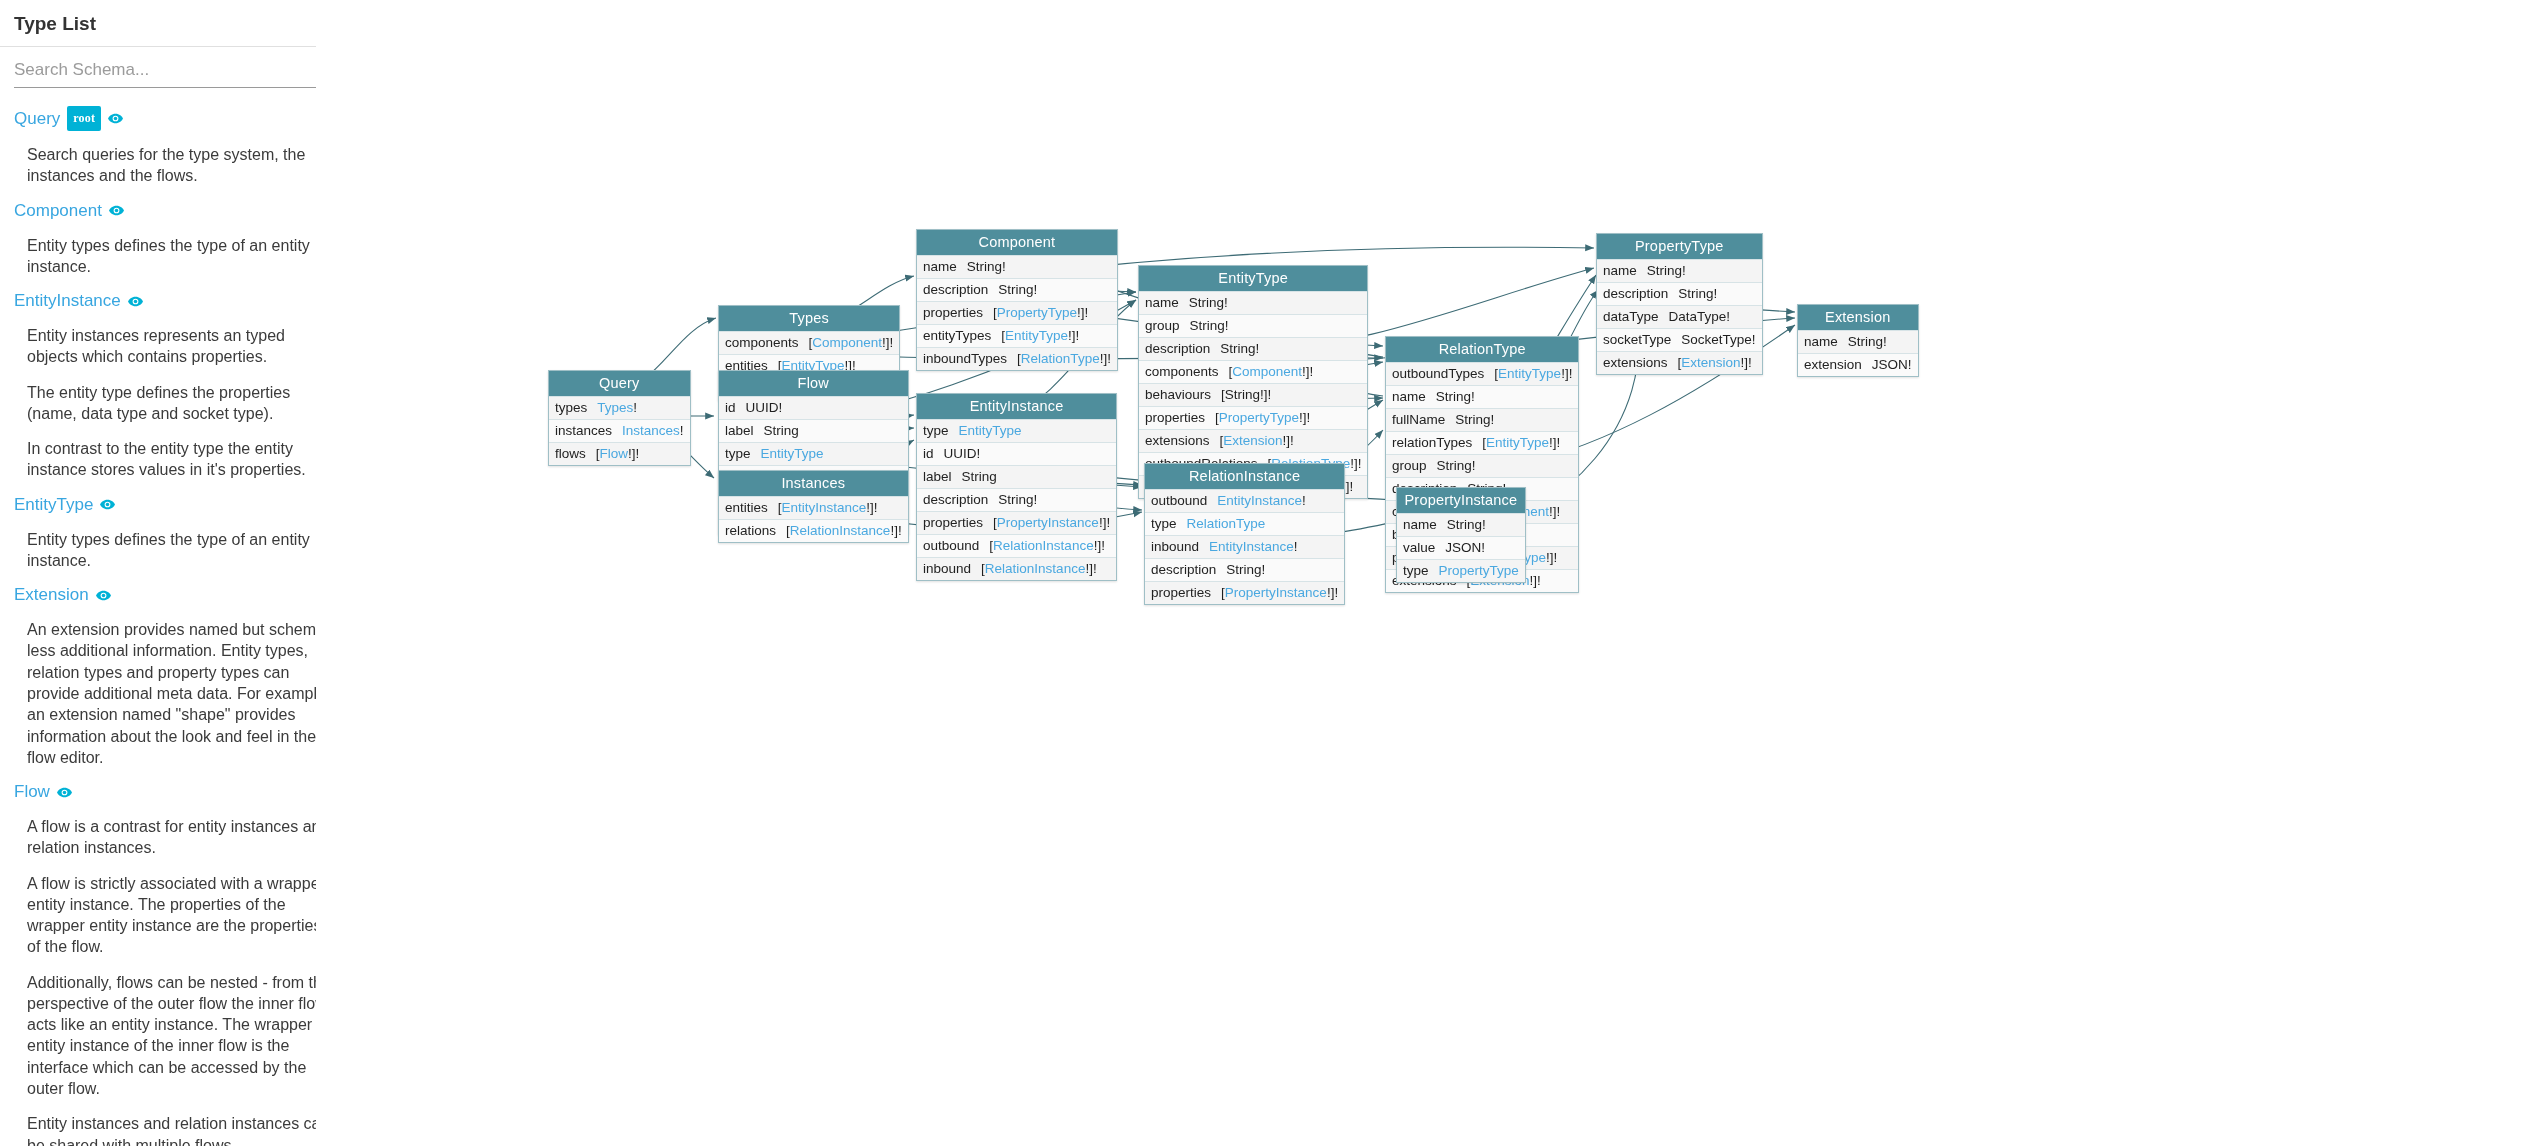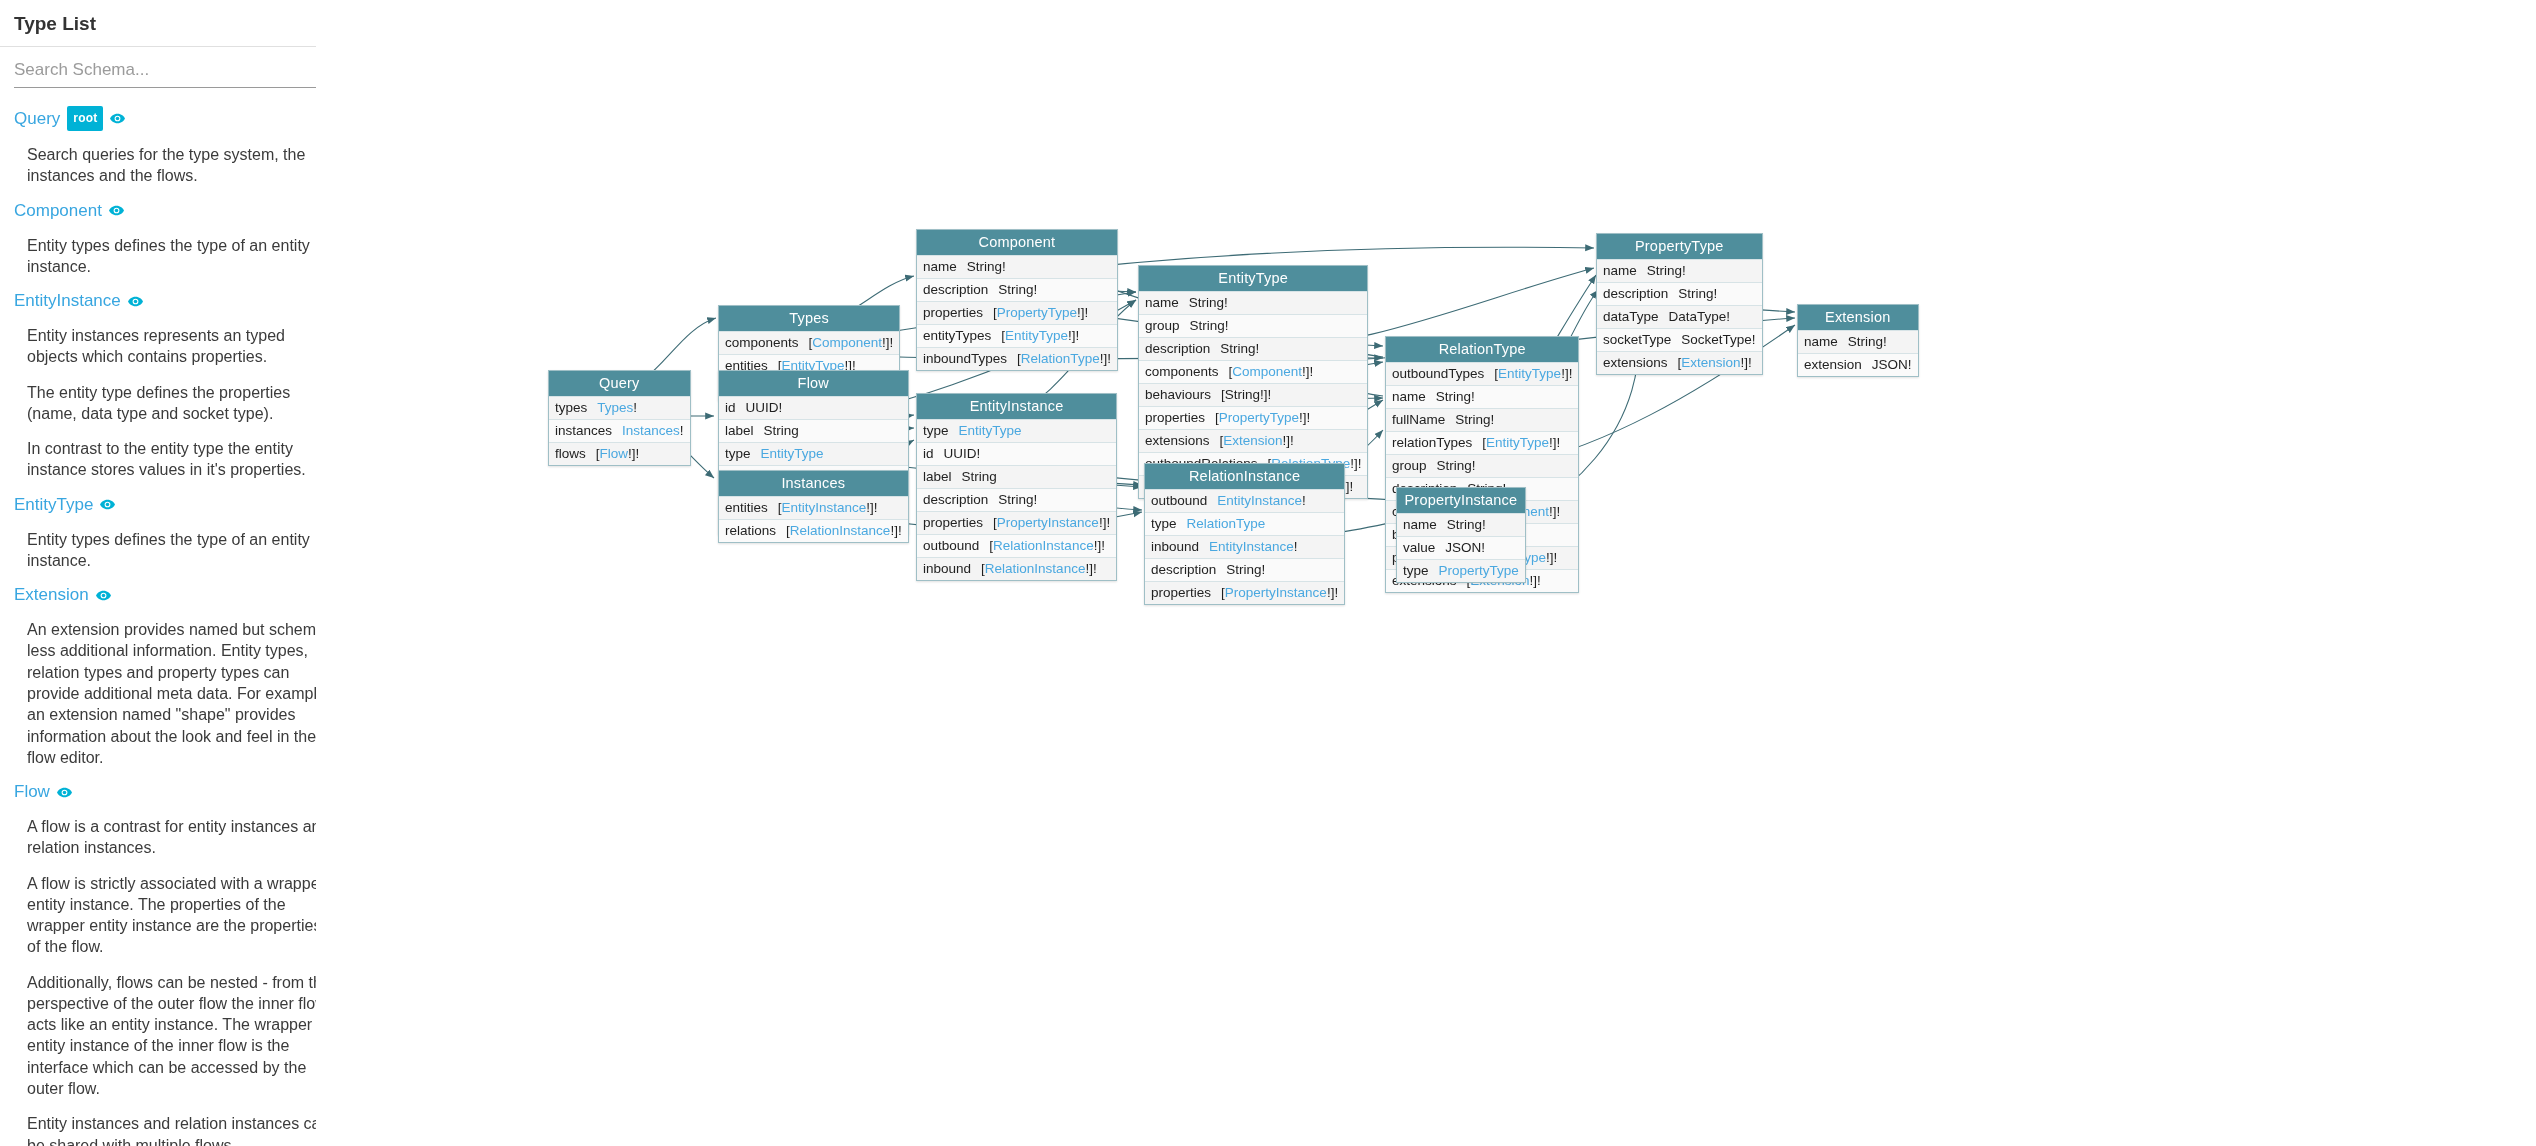--- a/index.html
+++ b/index.html
@@ -51,20 +51,21 @@
   .type-name{
     color:#38a6e0;font-size:17px;
     cursor:pointer;
   }
   .root-badge{
     background:#00b2d6;color:#ffffff;
     font-size:12px;font-weight:bold;
     padding:1px 6px 2px 6px;
     border-radius:2px;
     letter-spacing:.2px;
+    font-family:Liberation Serif, serif;
   }
   .eye-icon{display:inline-flex;align-items:center;}
   .type-desc{
     font-size:16px;color:#3b3b3b;
     line-height:1.33;
     margin:13px;
     white-space:pre-line;
   }
   .type-desc + .type-desc{margin-top:14px;}
   #scrollbar{

